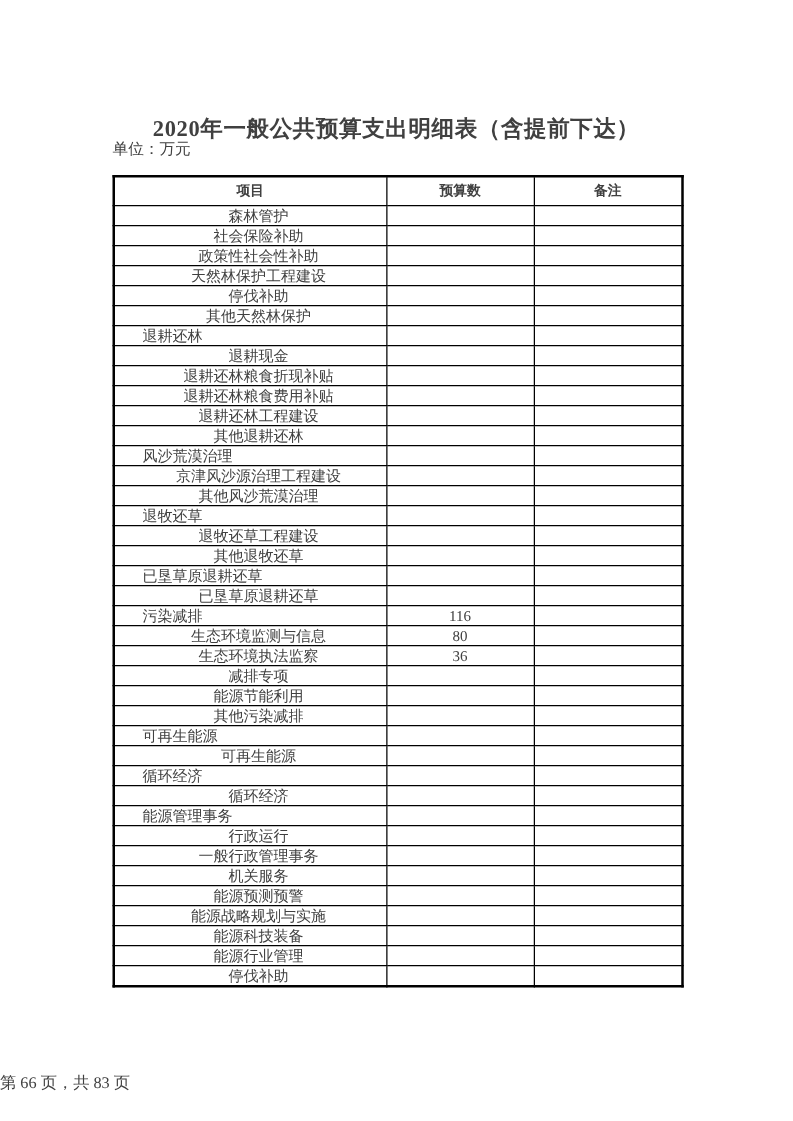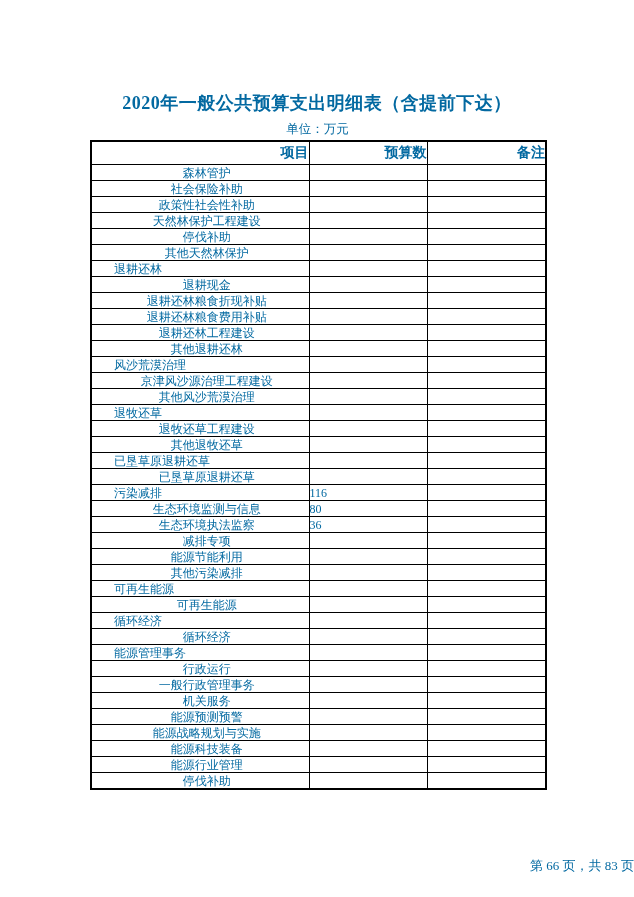--- a/index.html
+++ b/index.html
@@ -5,40 +5,40 @@
   html, body {
     margin: 0;
     padding: 0;
     background: #ffffff;
   }
   .page {
     position: relative;
     width: 634px;
     height: 897px;
     background: #ffffff;
-    color: #0369a1;
+    color: #404040;
     font-family: "Liberation Serif", "DejaVu Serif", serif;
     overflow: hidden;
   }
   .doc-title {
     position: absolute;
     top: 91px;
     left: 0;
     width: 634px;
     text-align: center;
     font-size: 18px;
     font-weight: bold;
     letter-spacing: 0.5px;
   }
   .unit-label {
     position: absolute;
-    top: 121px;
+    top: 111px;
     left: 90px;
     width: 455px;
-    text-align: center;
+    text-align: left;
     font-size: 12.5px;
   }
   table.budget-table {
     position: absolute;
     top: 140px;
     left: 90px;
     width: 455px;
     border-collapse: collapse;
     table-layout: fixed;
   }
@@ -50,39 +50,39 @@
     border: 1px solid #000000;
     font-size: 12px;
     line-height: 1;
     padding: 0;
     overflow: hidden;
     white-space: nowrap;
   }
   table.budget-table { border: 2px solid #000000; }
   table.budget-table th {
     height: 22px;
-    font-size: 14px;
+    font-size: 11px;
     font-weight: bold;
-    text-align: right;
+    text-align: center;
     vertical-align: middle;
   }
   table.budget-table td {
     height: 15px;
     vertical-align: middle;
   }
   td.item-cell.level1 { padding-left: 22px;  text-align: left; }
   td.item-cell.level2 { padding-left: 13px; text-align: center; }
-  td.budget-cell { }
+  td.budget-cell { text-align: center; }
   td.note-cell   { text-align: center; }
   .page-footer {
     position: absolute;
     top: 857px;
     left: 0;
     width: 634px;
-    text-align: right;
+    text-align: left;
     font-size: 13px;
   }
 </style>
 </head>
 <body>
 
 <div class="page">
 
   <div class="doc-title">2020年一般公共预算支出明细表（含提前下达）</div>
 

